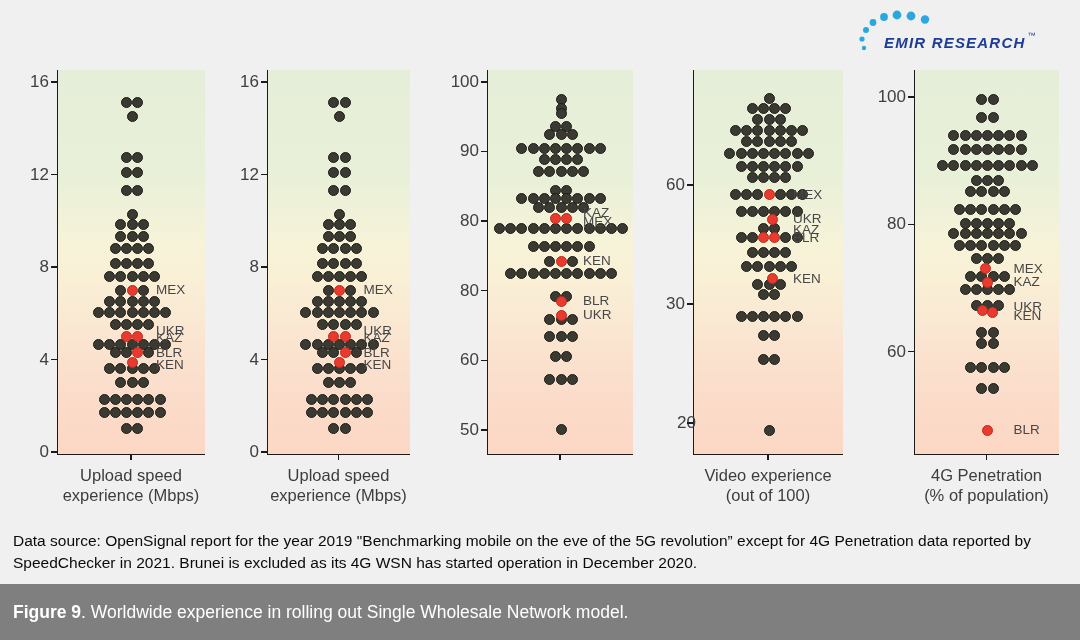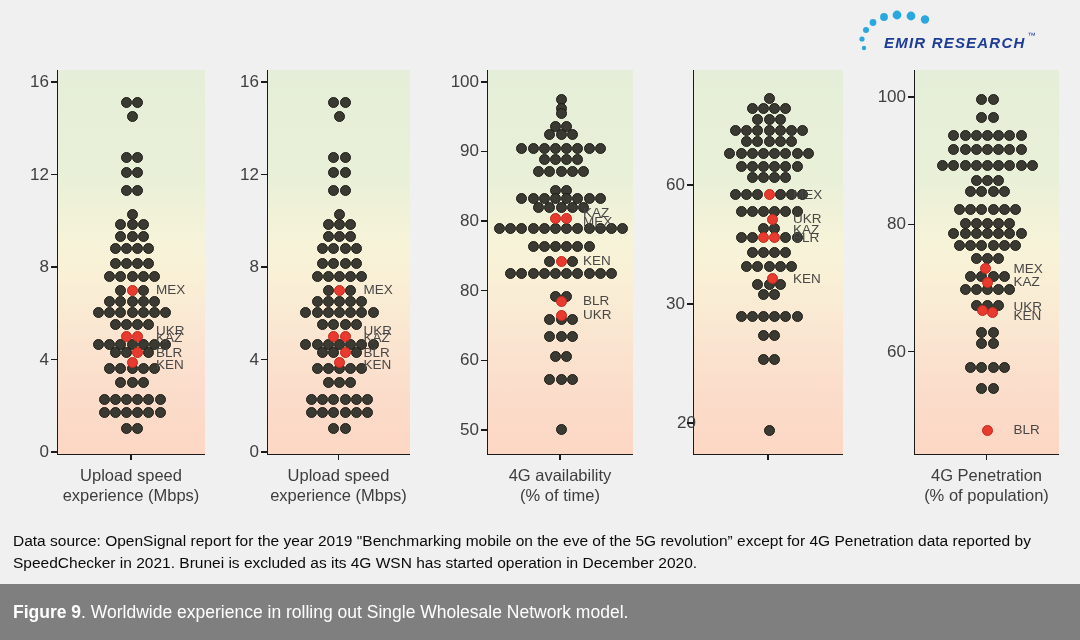--- a/index.html
+++ b/index.html
@@ -389,22 +389,20 @@
     <div class="ytick-mark" style="left: 481px; top: 359.566px;"></div>
     <div class="ytick-label" style="left: 435px; top: 279.696px;">80</div>
     <div class="ytick-mark" style="left: 481px; top: 289.946px;"></div>
     <div class="ytick-label" style="left: 435px; top: 210.076px;">80</div>
     <div class="ytick-mark" style="left: 481px; top: 220.326px;"></div>
     <div class="ytick-label" style="left: 435px; top: 140.456px;">90</div>
     <div class="ytick-mark" style="left: 481px; top: 150.706px;"></div>
     <div class="ytick-label" style="left: 435px; top: 70.8354px;">100</div>
     <div class="ytick-mark" style="left: 481px; top: 81.0854px;"></div>
     <div class="xtick-mark" style="left: 559.25px; top: 455px;"></div>
-    <div class="x-axis-label" style="left: 450px; width: 220px; top: 465px;">4G availability
-(% of time)</div>
     <div class="plot" style="left: 693px; top: 70px; width: 150px; height: 385px;">
       <div class="dot" style="left: 69.5px; top: 23.0626px;"></div>
       <div class="dot" style="left: 52.7px; top: 32.5835px;"></div>
       <div class="dot" style="left: 63.9px; top: 32.5835px;"></div>
       <div class="dot" style="left: 75.1px; top: 32.5835px;"></div>
       <div class="dot" style="left: 86.3px; top: 32.5835px;"></div>
       <div class="dot" style="left: 58.3px; top: 44.4845px;"></div>
       <div class="dot" style="left: 69.5px; top: 44.4845px;"></div>
       <div class="dot" style="left: 80.7px; top: 44.4845px;"></div>
       <div class="dot" style="left: 35.9px; top: 55.1955px;"></div>
@@ -491,20 +489,22 @@
       <div class="country-label" style="left: 99px; top: 160.4px;">BLR</div>
       <div class="country-label" style="left: 99px; top: 200.864px;">KEN</div>
     </div>
     <div class="ytick-label" style="left: 652px; top: 411.867px;">20</div>
     <div class="ytick-mark" style="left: 687px; top: 422.117px;"></div>
     <div class="ytick-label" style="left: 641px; top: 292.856px;">30</div>
     <div class="ytick-mark" style="left: 687px; top: 303.106px;"></div>
     <div class="ytick-label" style="left: 641px; top: 173.845px;">60</div>
     <div class="ytick-mark" style="left: 687px; top: 184.095px;"></div>
     <div class="xtick-mark" style="left: 767.25px; top: 455px;"></div>
+    <div class="x-axis-label" style="left: 658px; width: 220px; top: 465px;">Video experience
+(out of 100)</div>
     <div class="plot" style="left: 914px; top: 70px; width: 145px; height: 385px;">
       <div class="dot" style="left: 61.4px; top: 23.8212px;"></div>
       <div class="dot" style="left: 72.6px; top: 23.8212px;"></div>
       <div class="dot" style="left: 61.4px; top: 41.6689px;"></div>
       <div class="dot" style="left: 72.6px; top: 41.6689px;"></div>
       <div class="dot" style="left: 33.4px; top: 59.5166px;"></div>
       <div class="dot" style="left: 44.6px; top: 59.5166px;"></div>
       <div class="dot" style="left: 55.8px; top: 59.5166px;"></div>
       <div class="dot" style="left: 67px; top: 59.5166px;"></div>
       <div class="dot" style="left: 78.2px; top: 59.5166px;"></div>

